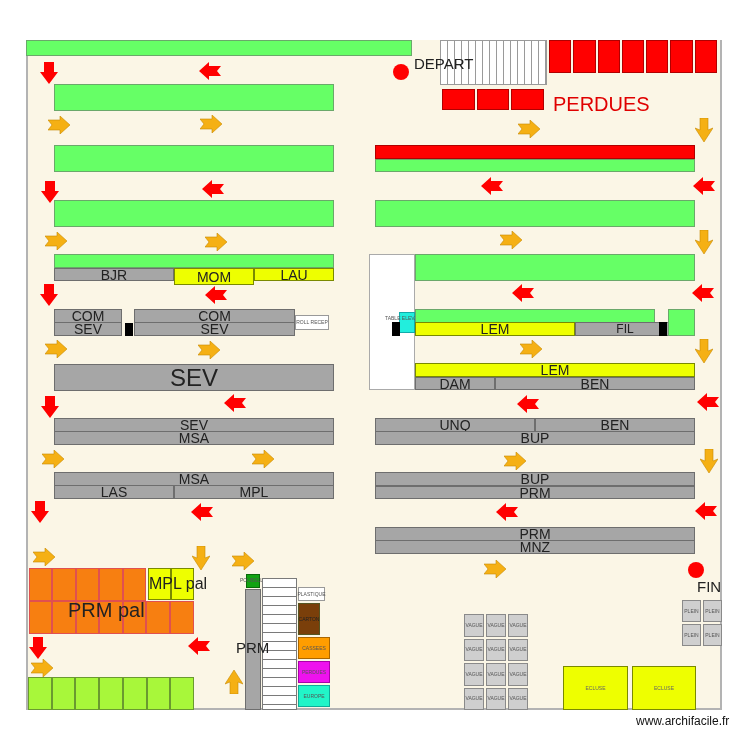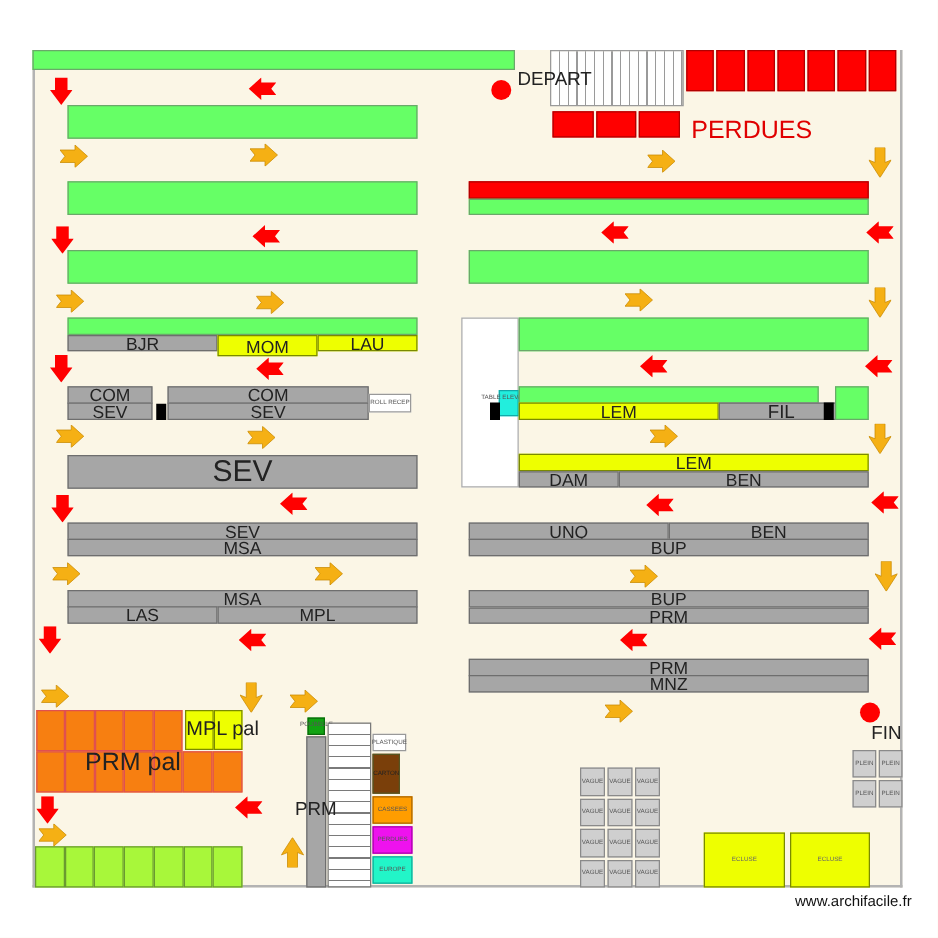--- a/index.html
+++ b/index.html
@@ -74,21 +74,21 @@
 <div class="abs red" style="left:375px;top:145px;width:320px;height:14px;"></div>
 <div class="abs green" style="left:375px;top:159px;width:320px;height:13px;"></div>
 <div class="abs green" style="left:375px;top:200px;width:320px;height:27px;"></div>
 <div class="abs" style="left:369px;top:254px;width:46px;height:136px;background:#fff;border:1px solid #aaa;"></div>
 <div class="abs green" style="left:415px;top:254px;width:280px;height:27px;"></div>
 <div class="abs" style="left:399px;top:312px;width:16px;height:21px;background:#22eedd;border:1px solid #1aa;"></div>
 <div class="abs" style="left:392px;top:322px;width:8px;height:14px;background:#000;"></div>
 <div class="abs lbl tiny" style="left:385px;top:316px;font-size:5px;">TABLE ELEVATRICE</div>
 <div class="abs green" style="left:415px;top:309px;width:240px;height:14px;"></div>
 <div class="abs yellow lbl" style="left:415px;top:322px;width:160px;height:14px;font-size:14px;">LEM</div>
-<div class="abs gray lbl" style="left:575px;top:322px;width:100px;height:14px;font-size:15px;text-align:center;">FIL</div>
+<div class="abs gray lbl" style="left:575px;top:322px;width:100px;height:14px;font-size:12px;text-align:center;">FIL</div>
 <div class="abs" style="left:659px;top:322px;width:8px;height:14px;background:#000;"></div>
 <div class="abs green" style="left:668px;top:309px;width:27px;height:27px;"></div>
 
 <div class="abs yellow lbl" style="left:415px;top:363px;width:280px;height:14px;font-size:14px;">LEM</div>
 <div class="abs gray lbl" style="left:415px;top:377px;width:80px;height:13px;font-size:14px;">DAM</div>
 <div class="abs gray lbl" style="left:495px;top:377px;width:200px;height:13px;font-size:14px;">BEN</div>
 
 <div class="abs gray lbl" style="left:375px;top:418px;width:160px;height:14px;font-size:14px;">UNQ</div>
 <div class="abs gray lbl" style="left:535px;top:418px;width:160px;height:14px;font-size:14px;">BEN</div>
 <div class="abs gray lbl" style="left:375px;top:431px;width:320px;height:14px;font-size:14px;">BUP</div>

